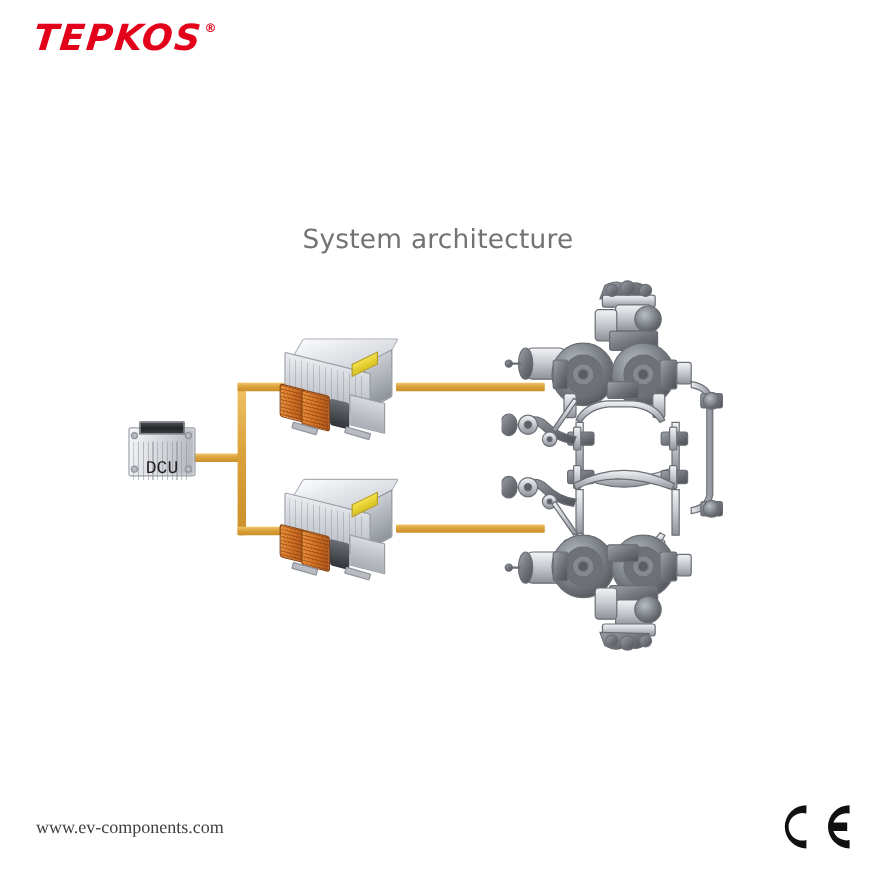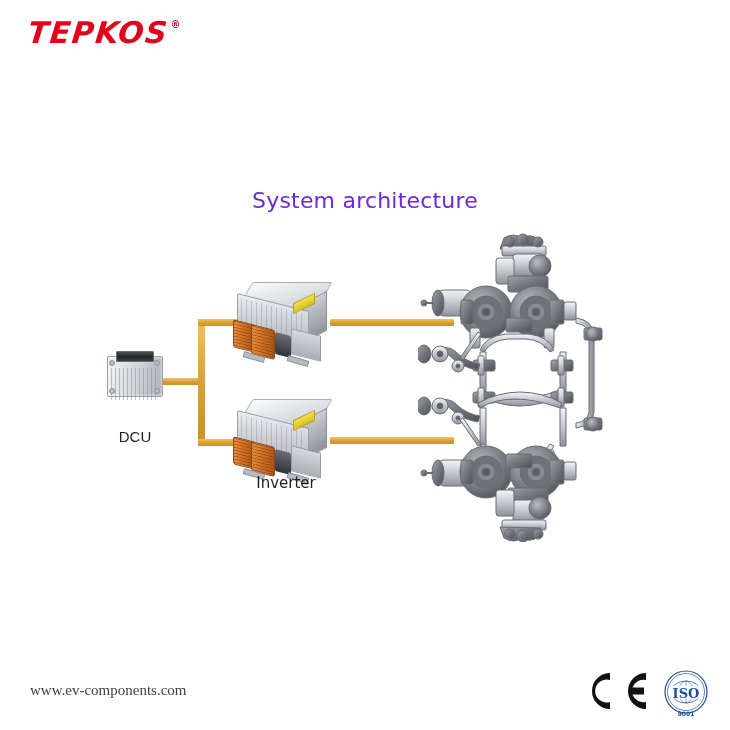--- a/index.html
+++ b/index.html
@@ -46,21 +46,21 @@
   
   #diagram-title {
     position: absolute;
     left: 0;
     top: 188px;
     width: 730px;
     text-align: center;
     font-family: "DejaVu Sans", sans-serif;
     font-size: 22px;
     font-weight: 400;
-    color: #6d28d9;
+    color: #737373;
     letter-spacing: .2px;
   }
 
   
   #diagram {
     position: absolute;
     left: 0;
     top: 0;
     width: 730px;
     height: 730px;
@@ -121,24 +121,24 @@
     border: 1px solid #8e9299;
     border-radius: 50%;
   }
   #dcu-screw-tl { left: 2px; top: 11px; }
   #dcu-screw-tr { left: 47px; top: 11px; }
   #dcu-screw-bl { left: 2px; top: 39px; }
   #dcu-screw-br { left: 47px; top: 39px; }
 
   #dcu-label {
     position: absolute;
-    left: 87px; top: 428px;
+    left: 87px; top: 382px;
     width: 96px;
     text-align: center;
-    font-family: Liberation Sans, sans-serif;
+    font-family: Liberation Mono, monospace;
     font-size: 15px;
     color: #231f20;
   }
 
   
   .inverter {
     position: absolute;
     width: 110px;
     height: 84px;
   }
@@ -328,21 +328,20 @@
     <div class="inv-ribs"></div>
     <div class="inv-label-yellow"></div>
     <div class="inv-coil-a"></div>
     <div class="inv-coil-b"></div>
     <div class="inv-plug"></div>
     <div class="inv-bracket"></div>
     <div class="inv-foot inv-foot-l"></div>
     <div class="inv-foot inv-foot-r"></div>
   </div>
 
-  <div id="inverter-label">Inverter</div>
 
   <div id="bogie-assembly">
     <svg viewBox="0 0 230 310" xmlns="http://www.w3.org/2000/svg">
       <defs>
         <linearGradient id="steel" x1="0" y1="0" x2="0" y2="1">
           <stop offset="0%" stop-color="#f2f3f5"></stop>
           <stop offset="45%" stop-color="#c9ccd2"></stop>
           <stop offset="100%" stop-color="#8e9298"></stop>
         </linearGradient>
         <linearGradient id="steelDark" x1="0" y1="0" x2="1" y2="1">
@@ -478,25 +477,13 @@
 
 <div id="footer-url">www.ev-components.com</div>
 
 <div id="cert-marks">
   <div id="ce-mark">
     <svg width="66" height="42" viewBox="0 0 66 42" xmlns="http://www.w3.org/2000/svg">
       <path d="M26 3 A18 18 0 1 0 26 39 L26 32 A11.5 11.5 0 1 1 26 10 Z" fill="#111111"></path>
       <path d="M62 3 A18 18 0 1 0 62 39 L62 32 A11.5 11.5 0 0 1 48.5 24.5 L60 24.5 L60 17.5 L48.5 17.5 A11.5 11.5 0 0 1 62 10 Z" fill="#111111"></path>
     </svg>
   </div>
-  <div id="iso-mark">
-    <svg width="52" height="52" viewBox="0 0 52 52" xmlns="http://www.w3.org/2000/svg">
-      <circle cx="26" cy="24" r="21" fill="none" stroke="#1b4f9c" stroke-width="1.2"></circle>
-      <circle cx="26" cy="24" r="18.5" fill="none" stroke="#1b4f9c" stroke-width="0.7"></circle>
-      <ellipse cx="26" cy="24" rx="15" ry="11" fill="none" stroke="#1b4f9c" stroke-width="0.7"></ellipse>
-      <path d="M11 24 h30 M26 13 v22" stroke="#1b4f9c" stroke-width="0.5"></path>
-      <ellipse cx="26" cy="24" rx="7.5" ry="11" fill="none" stroke="#1b4f9c" stroke-width="0.5"></ellipse>
-      <rect x="9" y="18" width="34" height="12.5" fill="#ffffff"></rect>
-      <text x="26" y="29.5" text-anchor="middle" font-family="DejaVu Serif, serif" font-size="13" font-weight="bold" fill="#1b4f9c">ISO</text>
-      <text x="26" y="48" text-anchor="middle" font-family="DejaVu Sans, sans-serif" font-size="6" font-weight="bold" fill="#1b4f9c">9001</text>
-    </svg>
-  </div>
 </div>
 
 </body></html>

